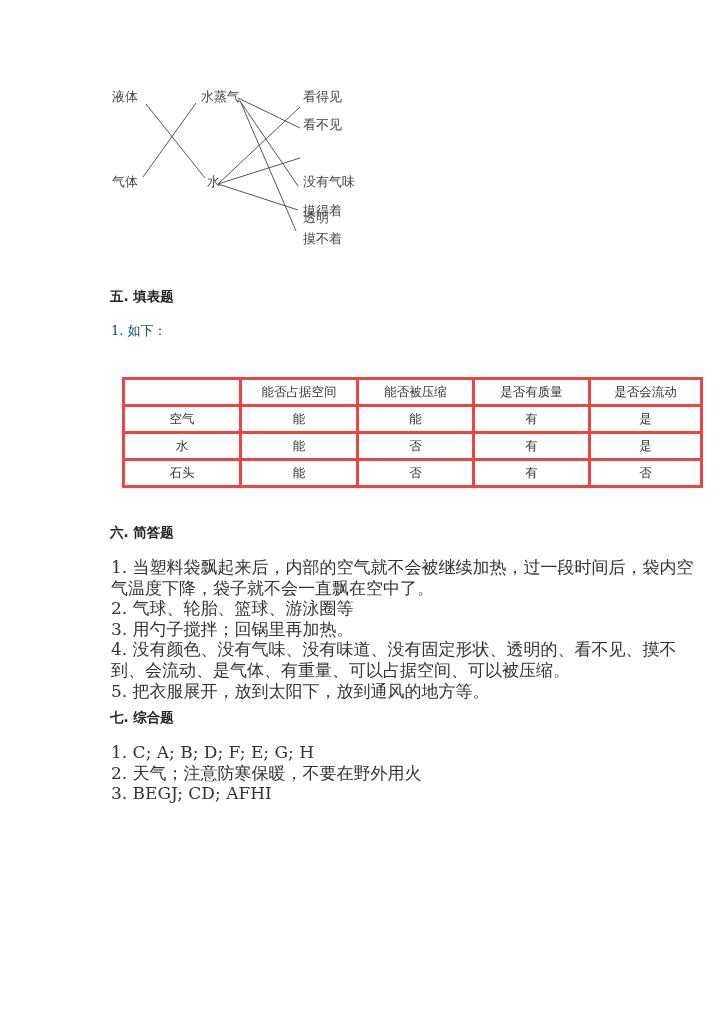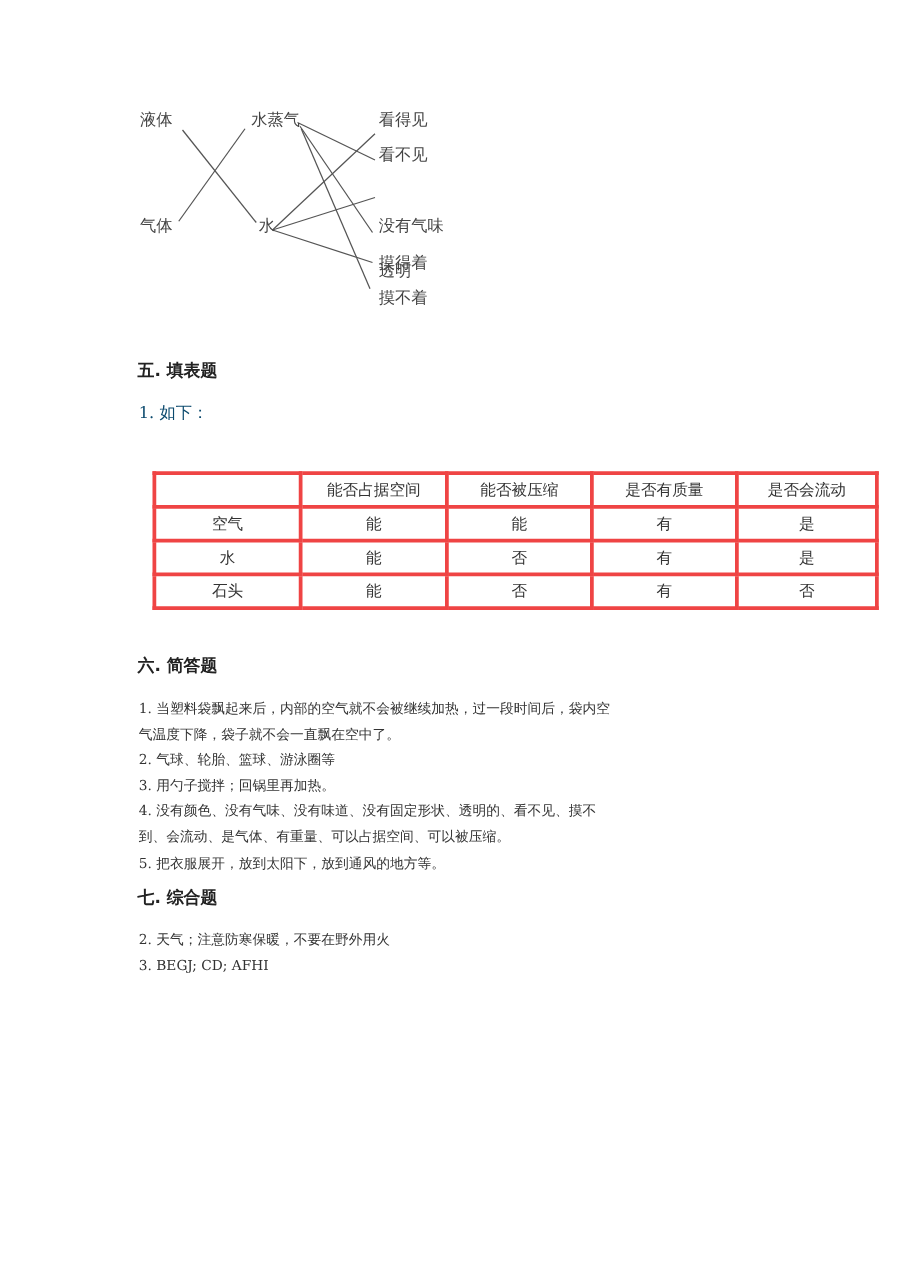--- a/index.html
+++ b/index.html
@@ -7,21 +7,21 @@
          font-family:"DejaVu Serif", serif; color:#333; }
   .abs { position:absolute; white-space:nowrap; }
   .dlabel { font-size:13px; color:#444; line-height:16px; }
   .heading { font-family:"DejaVu Sans", sans-serif; font-weight:bold; font-size:13.5px; color:#222; }
   .line-text { font-size:13px; color:#0c4a6e; line-height:20.5px; }
   svg.diagram { position:absolute; left:0; top:0; }
   table.answer { position:absolute; left:122px; top:377px; border-collapse:collapse;
                  font-family:"DejaVu Sans", sans-serif; font-size:12.5px; color:#333; }
   table.answer td, table.answer th { border:3px solid #ef4444; height:24px; text-align:center;
                  font-weight:normal; padding:0; }
-  .para { position:absolute; left:111px; width:500px; font-size:11px; line-height:20.6px; color:#333; }
+  .para { position:absolute; left:111px; width:500px; font-size:17px; line-height:20.6px; color:#333; }
   .para div { white-space:nowrap; }
 </style>
 </head>
 <body>
 
 <svg class="diagram" width="720" height="260" viewBox="0 0 720 260">
   <g stroke="#555" stroke-width="1" fill="none">
     <line x1="146" y1="104" x2="205" y2="178"></line>
     <line x1="143" y1="177" x2="196" y2="103"></line>
     <line x1="238" y1="98" x2="300" y2="128"></line>
@@ -87,15 +87,16 @@
   <div>气温度下降，袋子就不会一直飘在空中了。</div>
   <div>2. 气球、轮胎、篮球、游泳圈等</div>
   <div>3. 用勺子搅拌；回锅里再加热。</div>
   <div>4. 没有颜色、没有气味、没有味道、没有固定形状、透明的、看不见、摸不</div>
   <div>到、会流动、是气体、有重量、可以占据空间、可以被压缩。</div>
   <div>5. 把衣服展开，放到太阳下，放到通风的地方等。</div>
 </div>
 
 <div class="abs heading" style="left:110px;top:709px;">七. 综合题</div>
 <div class="para" style="top:742px;">
+  <div>1. C; A; B; D; F; E; G; H</div>
   <div>2. 天气；注意防寒保暖，不要在野外用火</div>
   <div>3. BEGJ; CD; AFHI</div>
 </div>
 
 </body></html>

